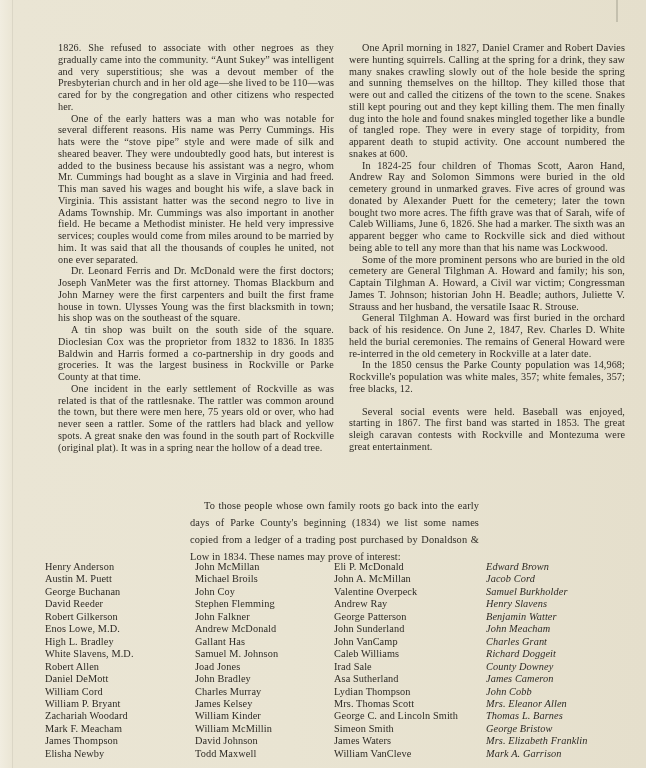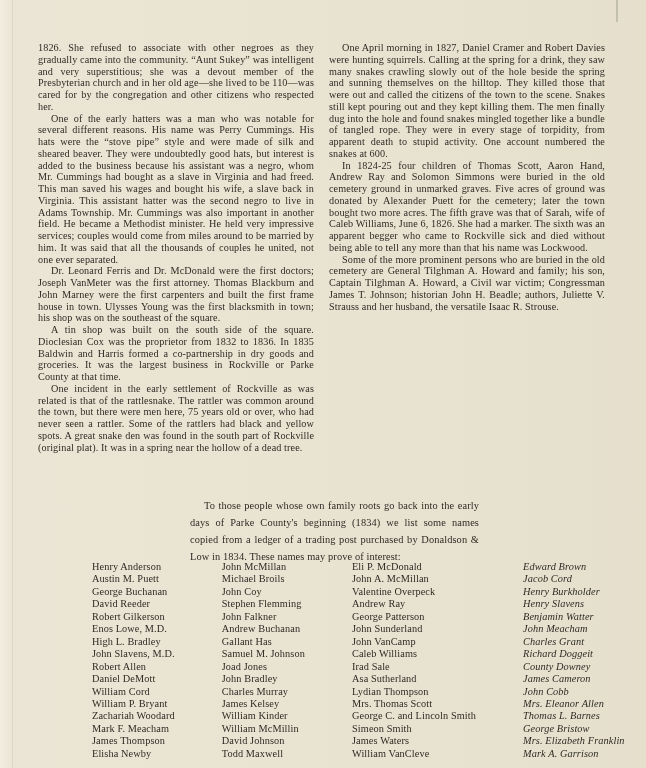--- a/index.html
+++ b/index.html
@@ -13,21 +13,21 @@
   }
   .page-edge-line {
     position: absolute; left: 12px; top: 0; bottom: 0; width: 1px;
     background: rgba(90,85,70,0.10);
   }
   .corner-mark {
     position: absolute; right: 28px; top: 0; width: 2px; height: 22px;
     background: #aaa596; opacity: 0.55;
   }
   .cols {
-    position: absolute; top: 42px; left: 38px; width: 568px;
+    position: absolute; top: 42px; left: 58px; width: 568px;
     display: flex; gap: 15px;
   }
   .col {
     width: 276px;
     font-size: 10.2px; line-height: 11.75px;
     text-align: justify;
     letter-spacing: 0.1px;
   }
   .col p { margin: 0; text-indent: 13px; }
   .col p.no-indent { text-indent: 0; }
@@ -38,21 +38,20 @@
     text-align: justify; letter-spacing: 0.1px;
   }
   .intro p { margin: 0; text-indent: 14px; }
   .names {
     position: absolute; top: 561px; left: 45px; width: 578px;
     display: flex;
   }
   .name-col {
     font-size: 10.3px; line-height: 12.45px;
     letter-spacing: 0.1px;
-    margin-left: 47px;
   }
   .name-col-1 { width: 150px; }
   .name-col-2 { width: 139px; }
   .name-col-3 { width: 152px; }
   .name-col-4 { width: 137px; font-style: italic; }
   .name-row { white-space: nowrap; }
 </style>
 </head>
 <body>
 
@@ -64,53 +63,56 @@
     <p class="no-indent">1826. She refused to associate with other negroes as they gradually came into the community. “Aunt Sukey” was intelligent and very superstitious; she was a devout member of the Presbyterian church and in her old age—she lived to be 110—was cared for by the congregation and other citizens who respected her.</p>
     <p>One of the early hatters was a man who was notable for several different reasons. His name was Perry Cummings. His hats were the “stove pipe” style and were made of silk and sheared beaver. They were undoubtedly good hats, but interest is added to the business because his assistant was a negro, whom Mr. Cummings had bought as a slave in Virginia and had freed. This man saved his wages and bought his wife, a slave back in Virginia. This assistant hatter was the second negro to live in Adams Township. Mr. Cummings was also important in another field. He became a Methodist minister. He held very impressive services; couples would come from miles around to be married by him. It was said that all the thousands of couples he united, not one ever separated.</p>
     <p>Dr. Leonard Ferris and Dr. McDonald were the first doctors; Joseph VanMeter was the first attorney. Thomas Blackburn and John Marney were the first carpenters and built the first frame house in town. Ulysses Young was the first blacksmith in town; his shop was on the southeast of the square.</p>
     <p>A tin shop was built on the south side of the square. Dioclesian Cox was the proprietor from 1832 to 1836. In 1835 Baldwin and Harris formed a co-partnership in dry goods and groceries. It was the largest business in Rockville or Parke County at that time.</p>
     <p>One incident in the early settlement of Rockville as was related is that of the rattlesnake. The rattler was common around the town, but there were men here, 75 years old or over, who had never seen a rattler. Some of the rattlers had black and yellow spots. A great snake den was found in the south part of Rockville (original plat). It was in a spring near the hollow of a dead tree.</p>
   </div>
   <div class="col">
     <p>One April morning in 1827, Daniel Cramer and Robert Davies were hunting squirrels. Calling at the spring for a drink, they saw many snakes crawling slowly out of the hole beside the spring and sunning themselves on the hilltop. They killed those that were out and called the citizens of the town to the scene. Snakes still kept pouring out and they kept killing them. The men finally dug into the hole and found snakes mingled together like a bundle of tangled rope. They were in every stage of torpidity, from apparent death to stupid activity. One account numbered the snakes at 600.</p>
     <p>In 1824-25 four children of Thomas Scott, Aaron Hand, Andrew Ray and Solomon Simmons were buried in the old cemetery ground in unmarked graves. Five acres of ground was donated by Alexander Puett for the cemetery; later the town bought two more acres. The fifth grave was that of Sarah, wife of Caleb Williams, June 6, 1826. She had a marker. The sixth was an apparent begger who came to Rockville sick and died without being able to tell any more than that his name was Lockwood.</p>
     <p>Some of the more prominent persons who are buried in the old cemetery are General Tilghman A. Howard and family; his son, Captain Tilghman A. Howard, a Civil war victim; Congressman James T. Johnson; historian John H. Beadle; authors, Juliette V. Strauss and her husband, the versatile Isaac R. Strouse.</p>
+    <p>General Tilghman A. Howard was first buried in the orchard back of his residence. On June 2, 1847, Rev. Charles D. White held the burial ceremonies. The remains of General Howard were re-interred in the old cemetery in Rockville at a later date.</p>
+    <p>In the 1850 census the Parke County population was 14,968; Rockville's population was white males, 357; white females, 357; free blacks, 12.</p>
+    <p class="space-before">Several social events were held. Baseball was enjoyed, starting in 1867. The first band was started in 1853. The great sleigh caravan contests with Rockville and Montezuma were great entertainment.</p>
   </div>
 </div>
 
 <div class="intro">
   <p>To those people whose own family roots go back into the early days of Parke County's beginning (1834) we list some names copied from a ledger of a trading post purchased by Donaldson &amp; Low in 1834. These names may prove of interest:</p>
 </div>
 
 <div class="names">
   <div class="name-col name-col-1">
       <div class="name-row">Henry Anderson</div>
       <div class="name-row">Austin M. Puett</div>
       <div class="name-row">George Buchanan</div>
       <div class="name-row">David Reeder</div>
       <div class="name-row">Robert Gilkerson</div>
       <div class="name-row">Enos Lowe, M.D.</div>
       <div class="name-row">High L. Bradley</div>
-      <div class="name-row">John Slavens, M.D.</div>
+      <div class="name-row">White Slavens, M.D.</div>
       <div class="name-row">Robert Allen</div>
       <div class="name-row">Daniel DeMott</div>
       <div class="name-row">William Cord</div>
       <div class="name-row">William P. Bryant</div>
       <div class="name-row">Zachariah Woodard</div>
       <div class="name-row">Mark F. Meacham</div>
       <div class="name-row">James Thompson</div>
       <div class="name-row">Elisha Newby</div>
     </div>
   <div class="name-col name-col-2">
       <div class="name-row">John McMillan</div>
       <div class="name-row">Michael Broils</div>
       <div class="name-row">John Coy</div>
       <div class="name-row">Stephen Flemming</div>
       <div class="name-row">John Falkner</div>
-      <div class="name-row">Andrew Buchanan</div>
+      <div class="name-row">Andrew McDonald</div>
       <div class="name-row">Gallant Has</div>
       <div class="name-row">Samuel M. Johnson</div>
       <div class="name-row">Joad Jones</div>
       <div class="name-row">John Bradley</div>
       <div class="name-row">Charles Murray</div>
       <div class="name-row">James Kelsey</div>
       <div class="name-row">William Kinder</div>
       <div class="name-row">William McMillin</div>
       <div class="name-row">David Johnson</div>
       <div class="name-row">Todd Maxwell</div>
@@ -129,21 +131,21 @@
       <div class="name-row">Lydian Thompson</div>
       <div class="name-row">Mrs. Thomas Scott</div>
       <div class="name-row">George C. and Lincoln Smith</div>
       <div class="name-row">Simeon Smith</div>
       <div class="name-row">James Waters</div>
       <div class="name-row">William VanCleve</div>
     </div>
   <div class="name-col name-col-4">
       <div class="name-row">Edward Brown</div>
       <div class="name-row">Jacob Cord</div>
-      <div class="name-row">Henry Burkholder</div>
+      <div class="name-row">Samuel Burkholder</div>
       <div class="name-row">Henry Slavens</div>
       <div class="name-row">Benjamin Watter</div>
       <div class="name-row">John Meacham</div>
       <div class="name-row">Charles Grant</div>
       <div class="name-row">Richard Doggeit</div>
       <div class="name-row">County Downey</div>
       <div class="name-row">James Cameron</div>
       <div class="name-row">John Cobb</div>
       <div class="name-row">Mrs. Eleanor Allen</div>
       <div class="name-row">Thomas L. Barnes</div>

